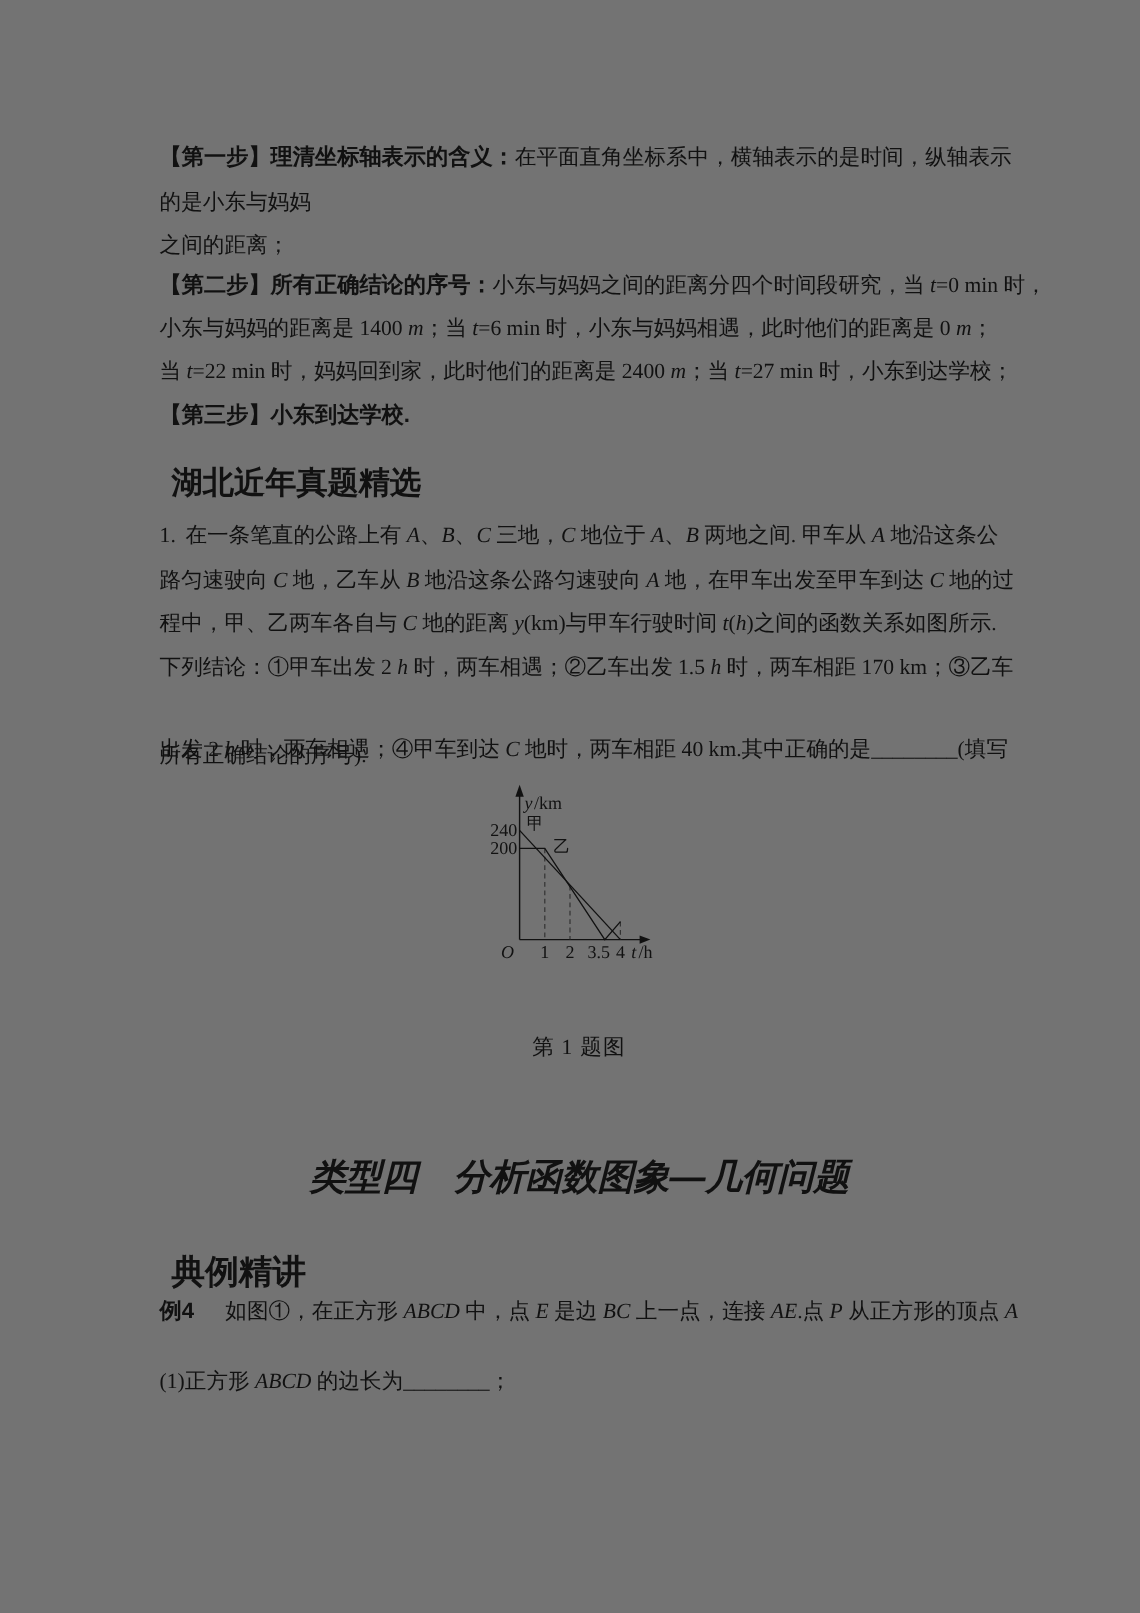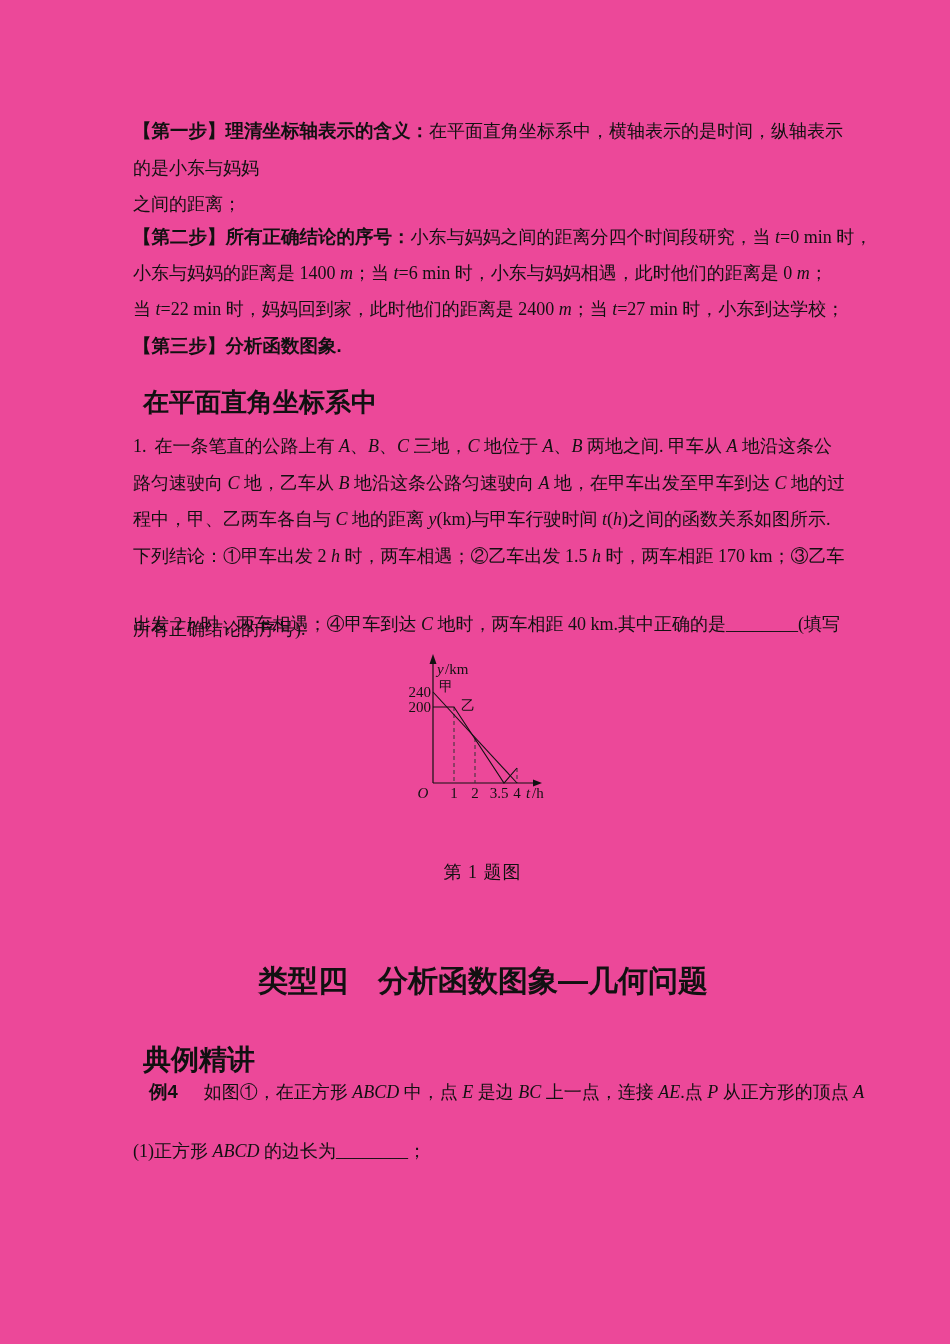--- a/index.html
+++ b/index.html
@@ -1,46 +1,46 @@
 <!DOCTYPE html>
 <html><head>
 <meta charset="utf-8">
 <style>
   html,body { margin:0; padding:0; background:#ffffff; }
   .page {
-    position:relative; width:950px; height:1344px; background:#ec4899;
+    position:relative; width:950px; height:1344px; background:#737373;
     color:#111; font-family:"Liberation Serif","DejaVu Serif",serif;
     overflow:hidden;
   }
   .tl {               
     position:absolute; left:133px; white-space:nowrap;
     font-size:18px; line-height:24px; color:#111;
     font-family:"Liberation Serif","DejaVu Serif",serif;
   }
   .tl i { font-family:"Liberation Serif","DejaVu Serif",serif; }
   .steplbl {
     font-family:"Liberation Sans","DejaVu Sans",sans-serif;
     font-weight:bold; font-size:18.5px;
   }
   .exlbl {
     font-family:"Liberation Sans","DejaVu Sans",sans-serif;
-    font-weight:bold; font-size:18.5px; margin-right:26px;margin-left:16px;
+    font-weight:bold; font-size:18.5px; margin-right:26px;
   }
   .pnum { margin-right:8px; }
   .h-section {
     position:absolute; left:143px; white-space:nowrap;
     font-family:"Liberation Sans","DejaVu Sans",sans-serif;
     font-weight:bold; color:#111;
   }
   .h1 { font-size:26px; top:385px; }
   .h3 { font-size:28px; top:1041px; }
   .h-center {
     position:absolute; left:133px; width:700px; top:961px;
     text-align:center; font-size:30px; font-weight:bold; color:#111;
-    font-family:"Liberation Sans","DejaVu Sans",sans-serif; white-space:nowrap;
+    font-family:"Liberation Sans","DejaVu Sans",sans-serif; white-space:nowrap;font-style:italic;
   }
   .fig { position:absolute; left:395px; top:650px; width:175px; height:155px; }
   .fig-caption {
     position:absolute; left:395px; top:820px; width:175px; text-align:center;
     font-size:18px; color:#111; letter-spacing:1px;
     font-family:"Liberation Serif","DejaVu Serif",serif;
     margin-top:40px;
   }
   svg text {
     font-family:"Liberation Serif","DejaVu Serif",serif;
@@ -68,24 +68,24 @@
   <div class="tl" style="top:225px">
     <span class="steplbl">【第二步】所有正确结论的序号：</span><span>小东与妈妈之间的距离分四个时间段研究，当 <i>t</i>=0 min 时，</span>
   </div>
   <div class="tl" style="top:261px">
     <span>小东与妈妈的距离是 1400 <i>m</i>；当 <i>t</i>=6 min 时，小东与妈妈相遇，此时他们的距离是 0 <i>m</i>；</span>
   </div>
   <div class="tl" style="top:297px">
     <span>当 <i>t</i>=22 min 时，妈妈回到家，此时他们的距离是 2400 <i>m</i>；当 <i>t</i>=27 min 时，小东到达学校；</span>
   </div>
   <div class="tl" style="top:334px">
-    <span class="steplbl">【第三步】分析函数图象.</span>
+    <span class="steplbl">【第三步】小东到达学校.</span>
   </div>
 
-  <div class="h-section h1">在平面直角坐标系中</div>
+  <div class="h-section h1">湖北近年真题精选</div>
 
   <div class="tl" style="top:434px">
     <span class="pnum">1.</span><span>在一条笔直的公路上有 <i>A</i>、<i>B</i>、<i>C</i> 三地，<i>C</i> 地位于 <i>A</i>、<i>B</i> 两地之间. 甲车从 <i>A</i> 地沿这条公</span>
   </div>
   <div class="tl" style="top:507px">
     <span>程中，甲、乙两车各自与 <i>C</i> 地的距离 <i>y</i>(km)与甲车行驶时间 <i>t</i>(<i>h</i>)之间的函数关系如图所示.</span>
   </div>
   <div class="tl" style="top:470.5px">
     <span>路匀速驶向 <i>C</i> 地，乙车从 <i>B</i> 地沿这条公路匀速驶向 <i>A</i> 地，在甲车出发至甲车到达 <i>C</i> 地的过</span>
   </div>

